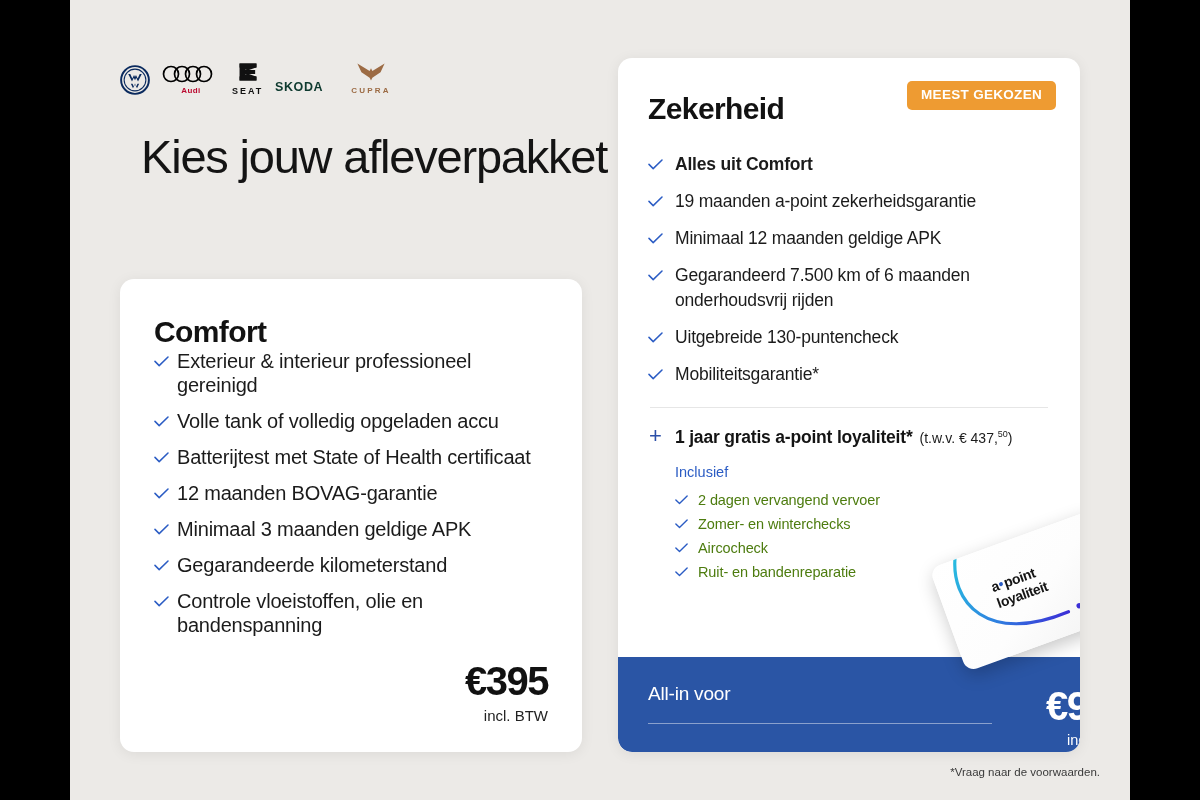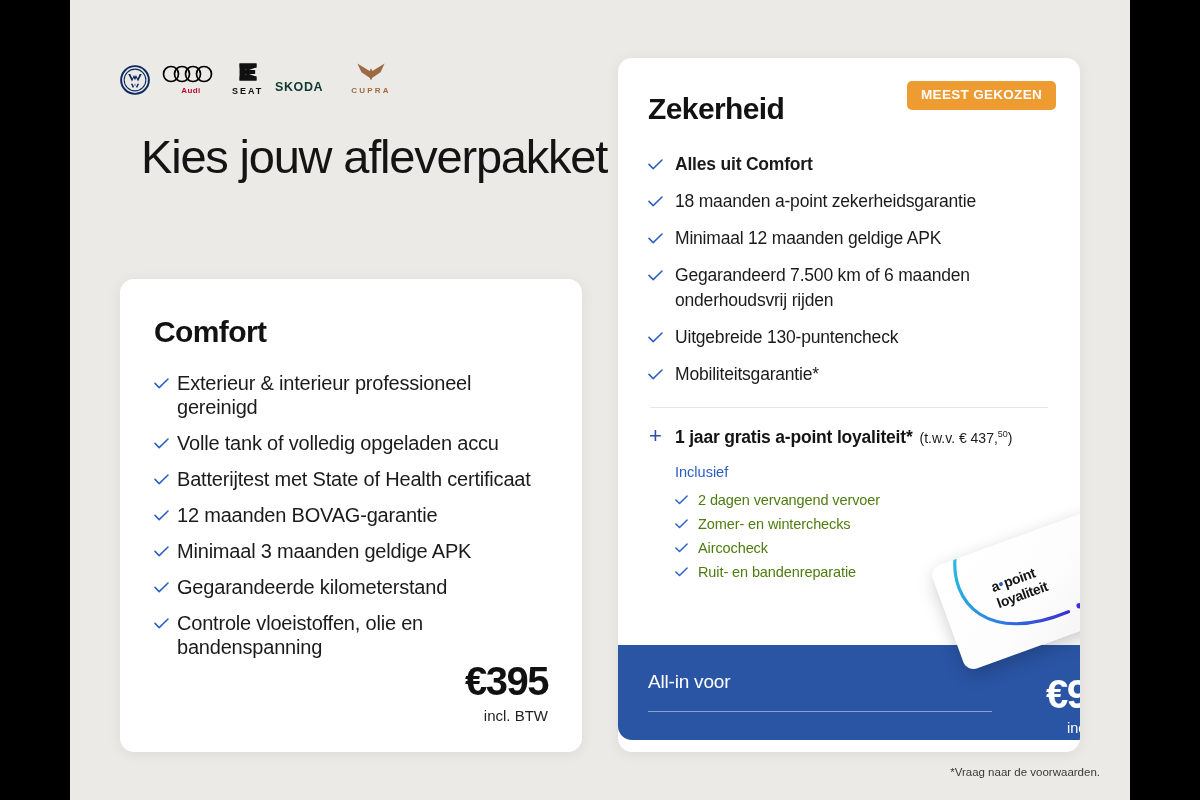--- a/index.html
+++ b/index.html
@@ -72,21 +72,21 @@
     padding: 34px 30px 0 30px;
     overflow: hidden;
   }
 
   .card-title {
     font-size: 30px;
     font-weight: 600;
     letter-spacing: -.6px;
     color: #121212;
   }
-  #card-comfort .card-title { margin-bottom: 22px; }
+  #card-comfort .card-title { }
   #card-zekerheid .card-title { margin-bottom: 26px; }
 
   
   .badge {
     position: absolute;
     right: 24px; top: 23px;
     background: #ee9b32;
     color: #fff;
     font-size: 13.5px;
     font-weight: bold;
@@ -193,21 +193,21 @@
   }
   .price-sub {
     font-size: 15px;
     color: #222;
     margin-top: 6px;
   }
 
   
   .bluebar {
     position: absolute;
-    left: 0; bottom: 12px;
+    left: 0; bottom: 0;
     width: 541px; height: 95px;
     background: #2a55a5;
     border-radius: 0 0 14px 14px;
     padding: 0 30px;
   }
   .bluebar-inner {
     position: relative;
     height: 100%;
   }
   .bluebar .label {
@@ -407,21 +407,21 @@
               </svg>
           </span>
           <span class="txt">Alles uit Comfort</span>
         </li>
         <li>
           <span class="chk">
             <svg width="15" height="11" viewBox="0 0 15 11">
                 <path d="M1 5.4 L5.2 9.6 L14 1" fill="none" stroke="#2b5cc4" stroke-width="1.5" stroke-linecap="round" stroke-linejoin="round"></path>
               </svg>
           </span>
-          <span class="txt">18 maanden a-point zekerheidsgarantie</span>
+          <span class="txt">19 maanden a-point zekerheidsgarantie</span>
         </li>
         <li>
           <span class="chk">
             <svg width="15" height="11" viewBox="0 0 15 11">
                 <path d="M1 5.4 L5.2 9.6 L14 1" fill="none" stroke="#2b5cc4" stroke-width="1.5" stroke-linecap="round" stroke-linejoin="round"></path>
               </svg>
           </span>
           <span class="txt">Minimaal 12 maanden geldige APK</span>
         </li>
         <li>

